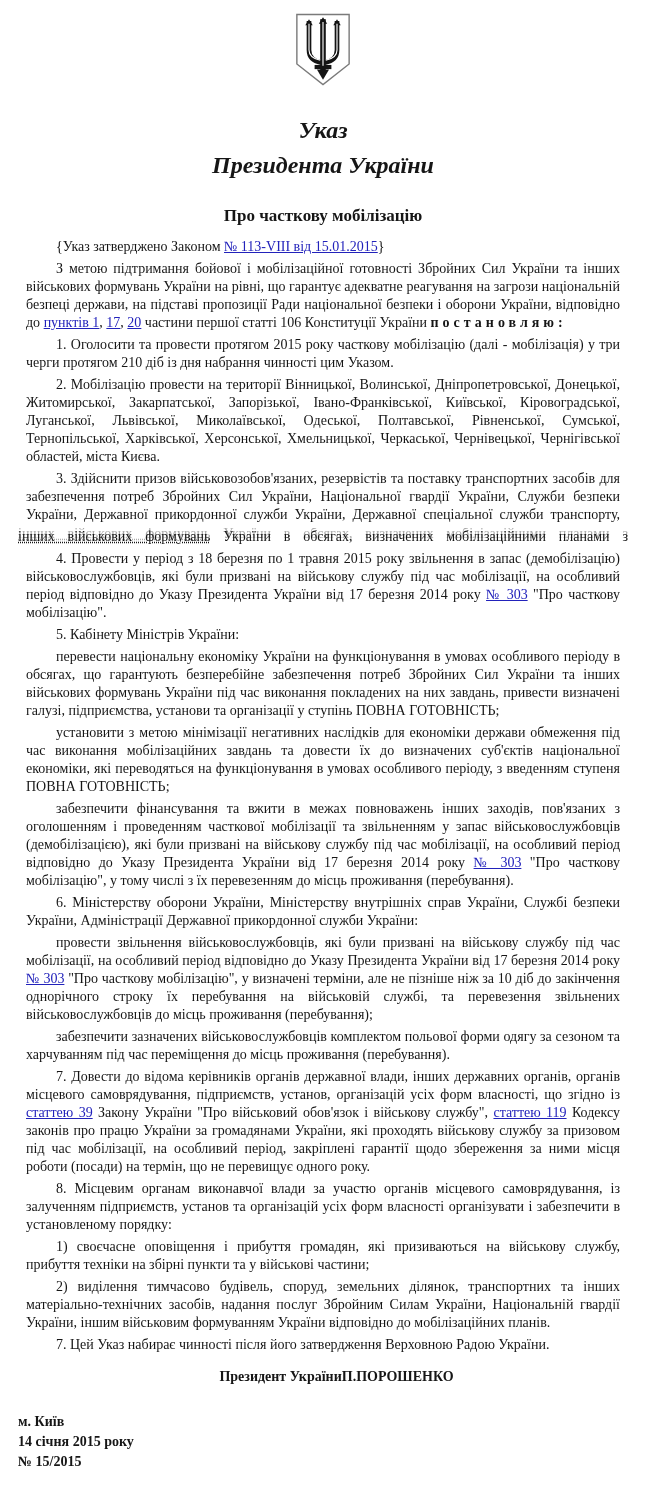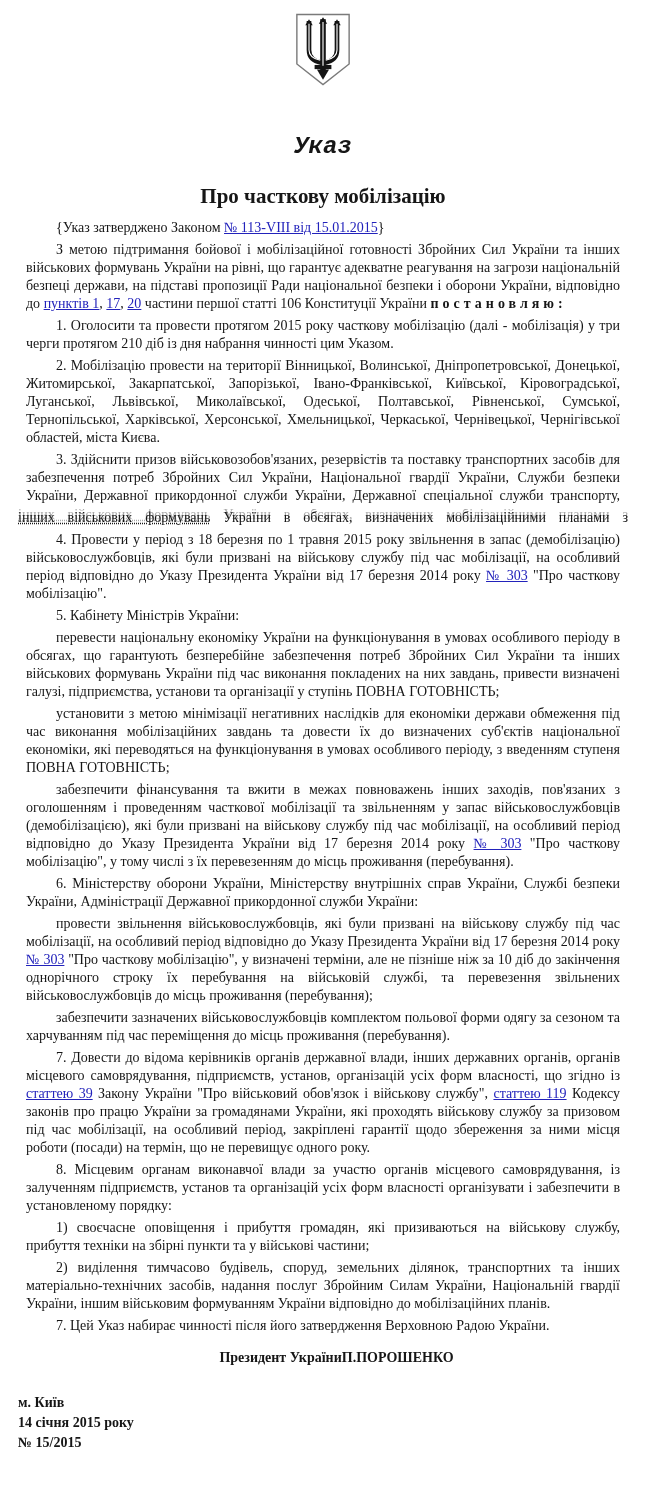--- a/index.html
+++ b/index.html
@@ -8,22 +8,22 @@
     width:650px; min-height:1500px;
     box-sizing:border-box;
     padding:12px 22px 10px 18px;
     font-family:"Liberation Serif", serif;
     font-size:14px; line-height:18px;
     color:#161616;
     background:#ffffff;
   }
   .emblem { width:56px; margin:0 auto; }
   .title-line { text-align:center; font-weight:bold; font-style:italic; font-size:24px; line-height:35px; }
-  .title-first { margin-top:36px;font-family:Liberation Mono, monospace; }
-  .subject { text-align:center; font-weight:bold; font-size:21px; line-height:27px; margin-top:19px; }
+  .title-first { margin-top:20px; }
+  .subject { text-align:center; font-weight:bold; font-size:17px; line-height:27px; margin-top:19px; }
   .para { text-align:justify; text-indent:30px; margin:4px 8px; }
   .annotation { margin-top:9px; }
   .lnk { color:#2222bb; text-decoration:underline; cursor:pointer; }
   .decree { font-weight:bold; letter-spacing:4px; }
   .force-just { text-align-last:justify; }
   .seam {
     text-align:justify; text-align-last:justify;
     text-indent:0; margin:0 0 4px 0;
     text-shadow:0 -3px 0 rgba(40,40,40,0.40);
     white-space:nowrap; overflow:hidden;
@@ -52,20 +52,21 @@
       <path d="M30,72 l6.5,-11 h-13 z" fill="#141414"></path>
       <g fill="none" stroke="#ffffff" stroke-width="1.2">
         <path d="M30,10 V57"></path>
         <path d="M15,12 V40 Q15,48.5 27,51"></path>
         <path d="M45,12 V40 Q45,48.5 33,51"></path>
       </g>
     </svg>
   </div>
 
   <div class="title-line title-first">Указ</div>
+  <div class="title-line">Президента України</div>
 
   <div class="subject">Про часткову мобілізацію</div>
 
   <p class="para annotation"><span>{Указ затверджено Законом </span><a class="lnk" href="#">№ 113-VIII від 15.01.2015</a><span>}</span></p>
 
   <p class="para"><span>З метою підтримання бойової і мобілізаційної готовності Збройних Сил України та інших військових формувань України на рівні, що гарантує адекватне реагування на загрози національній безпеці держави, на підставі пропозиції Ради національної безпеки і оборони України, відповідно до </span><a class="lnk" href="#">пунктів 1</a><span>, </span><a class="lnk" href="#">17</a><span>, </span><a class="lnk" href="#">20</a><span> частини першої статті 106 Конституції України </span><span class="decree">постановляю:</span></p>
   <p class="para"><span>1. Оголосити та провести протягом 2015 року часткову мобілізацію (далі - мобілізація) у три черги протягом 210 діб із дня набрання чинності цим Указом.</span></p>
   <p class="para"><span>2. Мобілізацію провести на території Вінницької, Волинської, Дніпропетровської, Донецької, Житомирської, Закарпатської, Запорізької, Івано-Франківської, Київської, Кіровоградської, Луганської, Львівської, Миколаївської, Одеської, Полтавської, Рівненської, Сумської, Тернопільської, Харківської, Херсонської, Хмельницької, Черкаської, Чернівецької, Чернігівської областей, міста Києва.</span></p>
   <p class="para force-just"><span>3. Здійснити призов військовозобов'язаних, резервістів та поставку транспортних засобів для забезпечення потреб Збройних Сил України, Національної гвардії України, Служби безпеки України, Державної прикордонної служби України, Державної спеціальної служби транспорту,</span></p>
   <div class="seam"><span class="artifact">інших військових формувань</span><span> України в обсягах, визначених мобілізаційними планами з</span></div>

